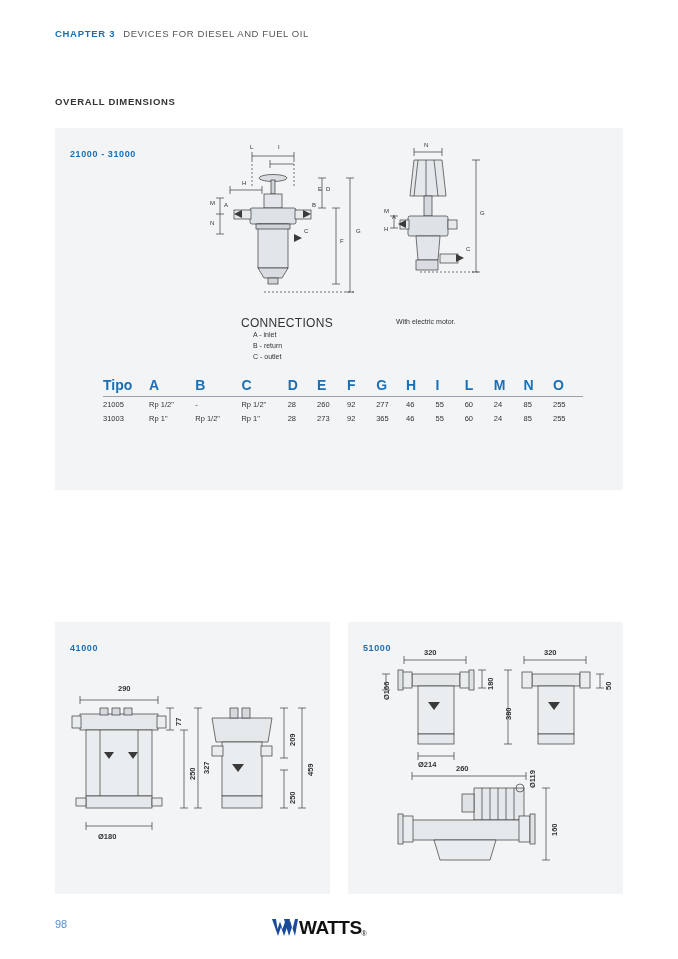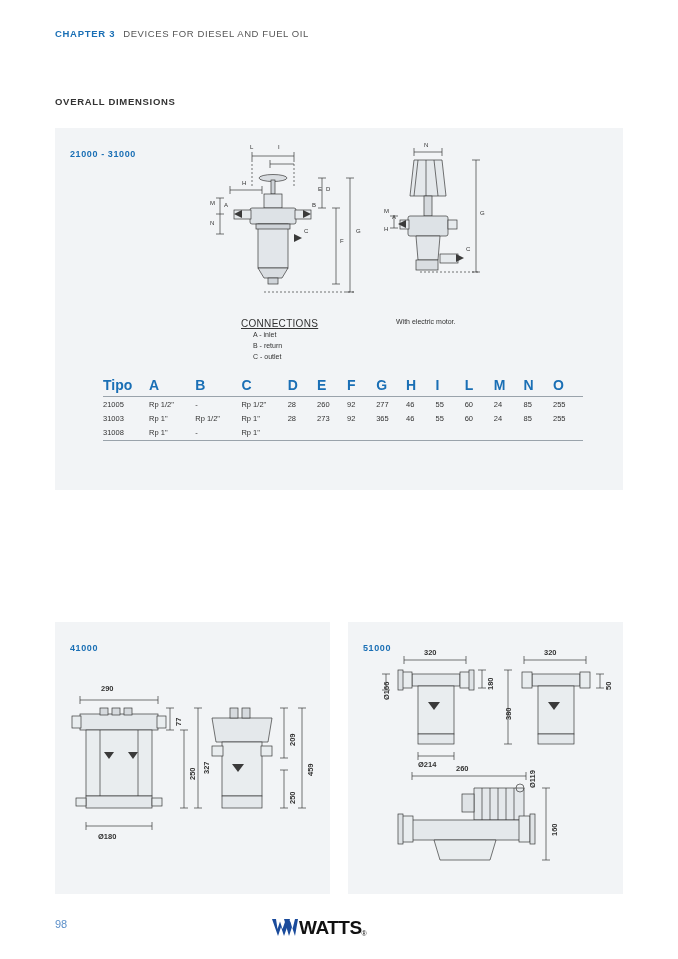--- a/index.html
+++ b/index.html
@@ -80,21 +80,21 @@
     transform: rotate(-90deg);
     transform-origin: left top;
   }
   
   .caption {
     position: absolute;
     font-size: 7px;
     color: #333;
     line-height: 11px;
   }
-  .caption .title { font-size: 10px; letter-spacing: 0.3px; text-decoration: underline; }
+  .caption .title { font-size: 12px; letter-spacing: 0.3px; }
   .caption-right {
     position: absolute;
     font-size: 7px;
     color: #333;
   }
   
   .tbl {
     position: absolute;
     left: 103px;
     top: 375px;
@@ -335,36 +335,20 @@
         <td>273</td>
         <td>92</td>
         <td>365</td>
         <td>46</td>
         <td>55</td>
         <td>60</td>
         <td>24</td>
         <td>85</td>
         <td>255</td>
       </tr>
-      <tr class="last">
-        <td>31008</td>
-        <td>Rp 1"</td>
-        <td>-</td>
-        <td>Rp 1"</td>
-        <td></td>
-        <td></td>
-        <td></td>
-        <td></td>
-        <td></td>
-        <td></td>
-        <td></td>
-        <td></td>
-        <td></td>
-        <td></td>
-      </tr>
     </tbody>
   </table>
 
   <div class="panel" id="panel-41000"></div>
   <div class="panel-code" style="left:70px; top:643px;">41000</div>
 
   <div class="drawing" style="left:62px; top:686px; width:260px; height:170px;">
     <svg width="260" height="170" viewBox="0 0 260 170">
       <g stroke="#3a3a3a" fill="none" stroke-width="0.7">
 
@@ -418,21 +402,21 @@
         <line x1="218" y1="22" x2="226" y2="22"></line>
         <line x1="218" y1="72" x2="226" y2="72"></line>
         <line x1="222" y1="84" x2="222" y2="122"></line>
         <line x1="218" y1="84" x2="226" y2="84"></line>
         <line x1="218" y1="122" x2="226" y2="122"></line>
         <line x1="240" y1="22" x2="240" y2="122"></line>
         <line x1="236" y1="22" x2="244" y2="22"></line>
         <line x1="236" y1="122" x2="244" y2="122"></line>
       </g>
     </svg>
-    <div class="dim-label bold" style="left:39px; top:-2px;">290</div>
+    <div class="dim-label bold" style="left:56px; top:-2px;">290</div>
     <div class="dim-label bold vert" style="left:112px; top:40px;">77</div>
     <div class="dim-label bold vert" style="left:126px; top:94px;">250</div>
     <div class="dim-label bold vert" style="left:140px; top:88px;">327</div>
     <div class="dim-label bold" style="left:36px; top:146px;">Ø180</div>
     <div class="dim-label bold vert" style="left:226px; top:60px;">209</div>
     <div class="dim-label bold vert" style="left:226px; top:118px;">250</div>
     <div class="dim-label bold vert" style="left:244px; top:90px;">459</div>
   </div>
 
   <div class="panel" id="panel-51000"></div>

